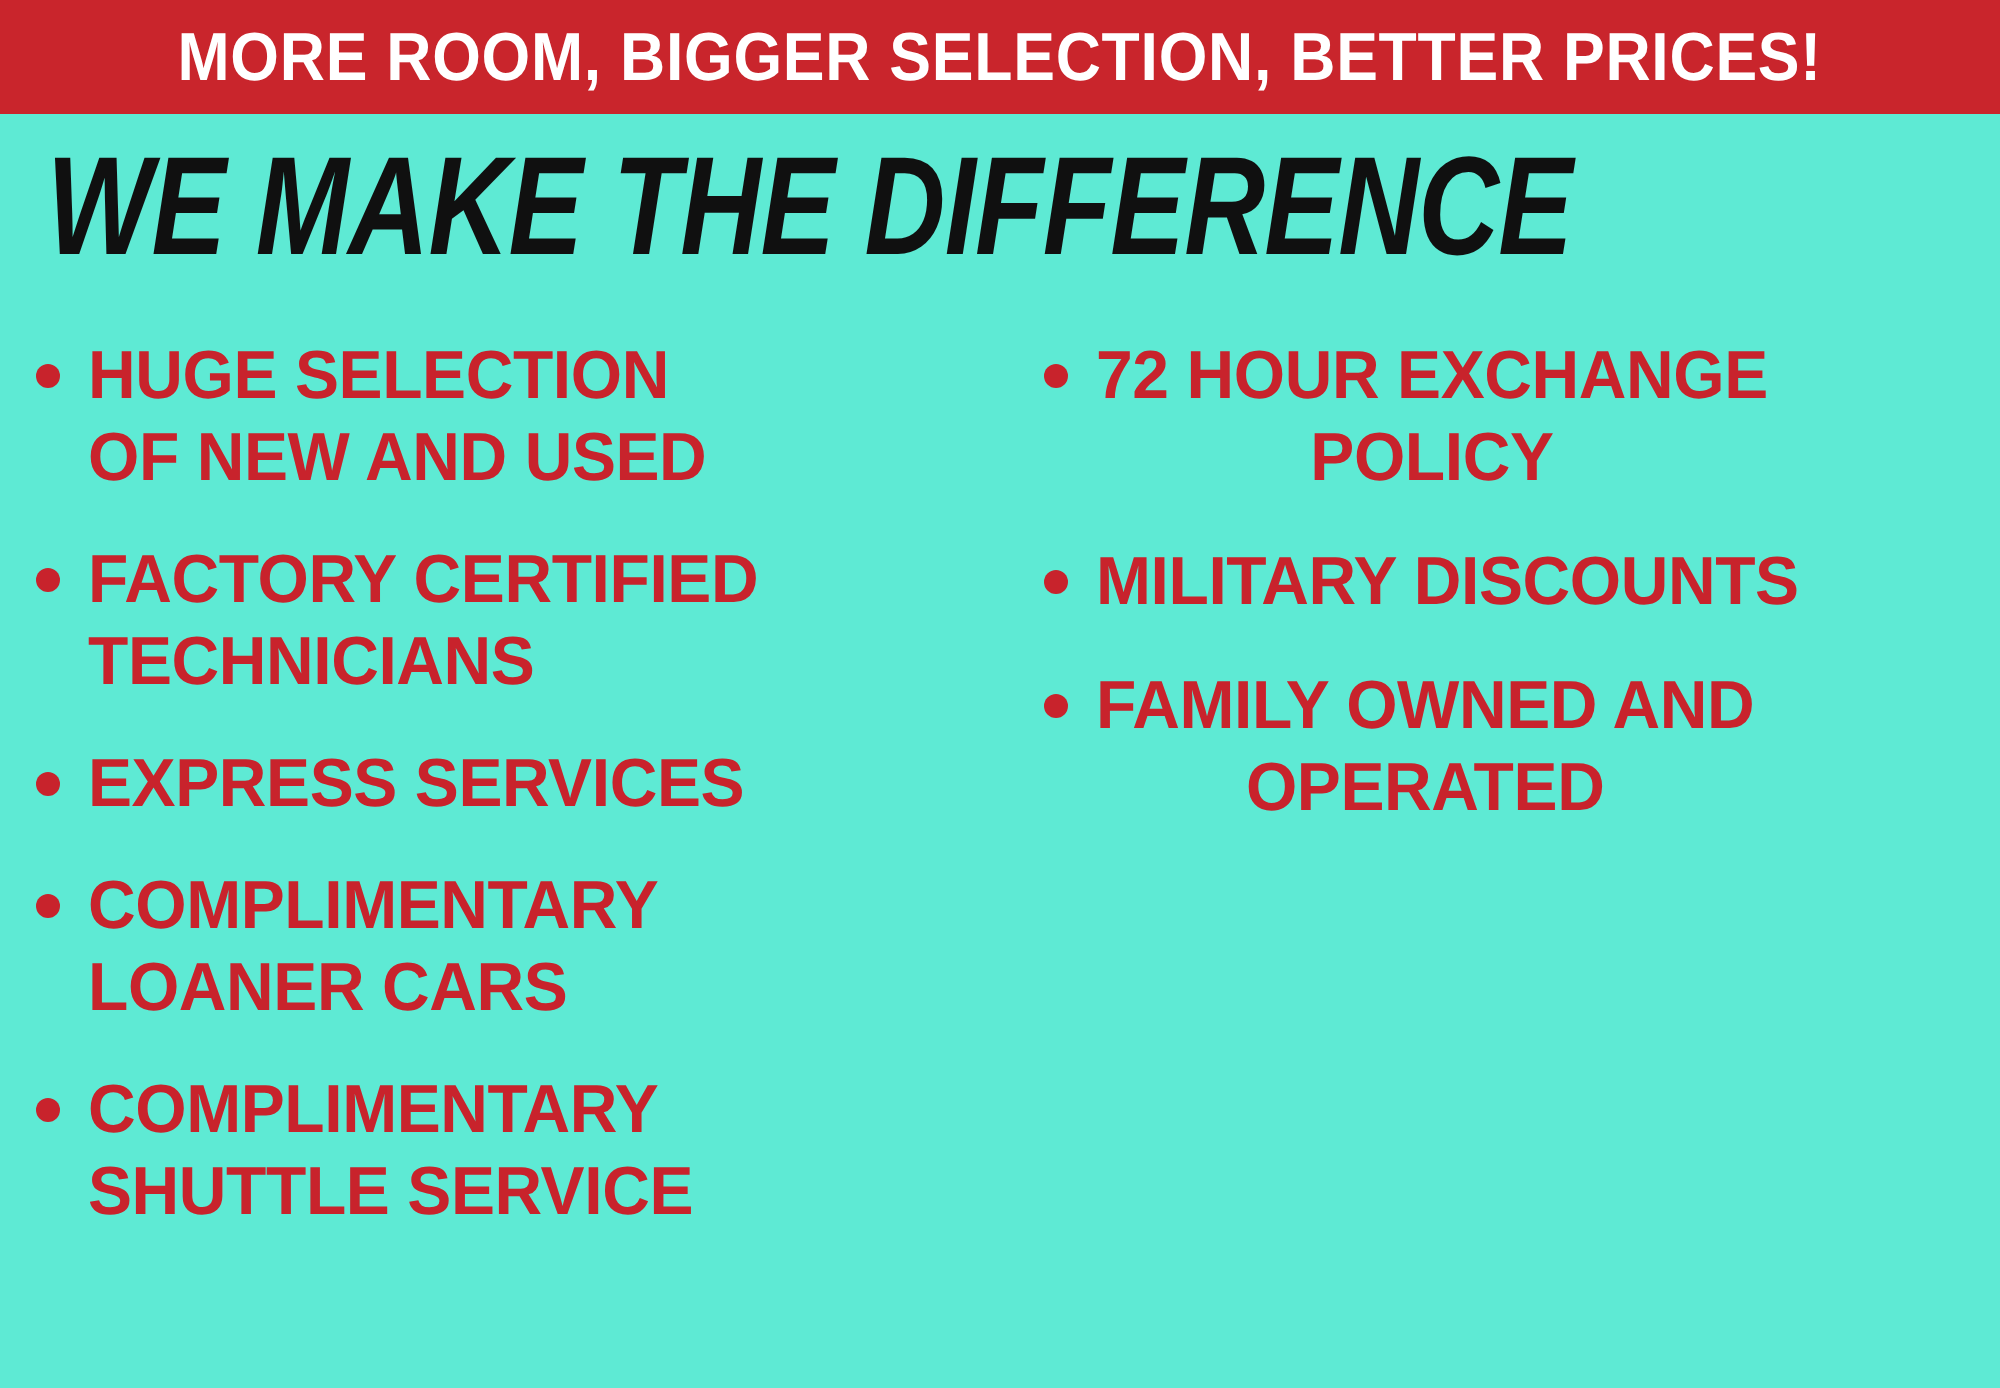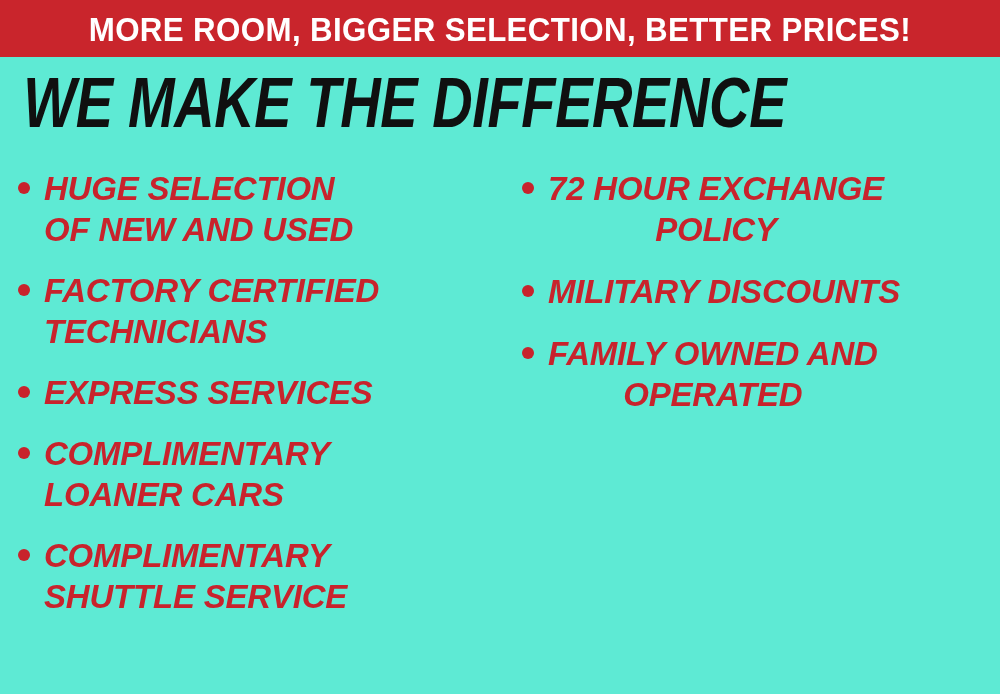--- a/index.html
+++ b/index.html
@@ -93,21 +93,20 @@
   .column-right {
     width: 500px;
     padding-left: 22px;
     padding-top: 8px;
   }
 
   .bullet-item {
     display: flex;
     align-items: flex-start;
     margin-bottom: 20px;
-    font-style: italic;
   }
   .column-right .bullet-item {
     margin-bottom: 21px;
     text-align: center;
   }
   .bullet-dot {
     flex: 0 0 auto;
     width: 12px;
     height: 12px;
     border-radius: 50%;

